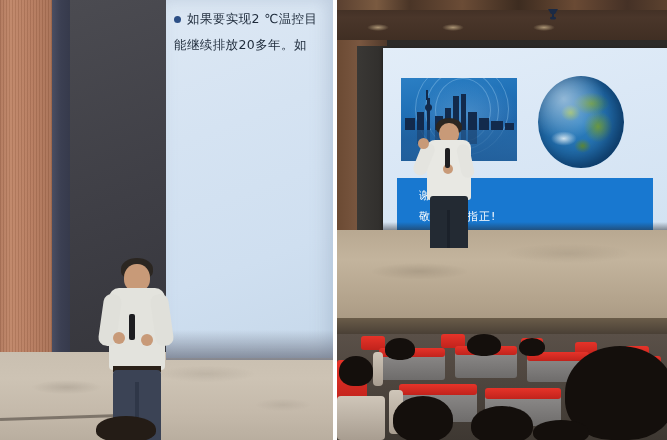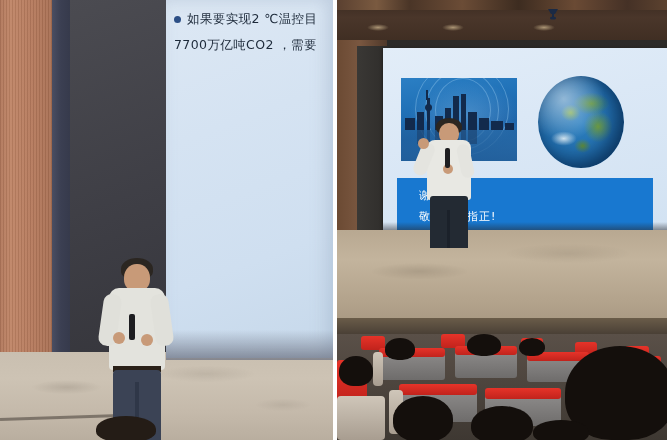--- a/index.html
+++ b/index.html
@@ -131,21 +131,21 @@
     <div class="l-wood"></div>
     <div class="l-darkpanel"></div>
     <div class="l-darkpanel2"></div>
     <div class="l-floor"></div>
     <div class="l-floorline"></div>
 
     <div class="l-screen">
 
       <div class="slide-text">
         <div class="ln"><span class="bullet"></span><span>如果要实现2 ℃温控目</span></div>
-        <div class="ln">7700万亿吨CO2 ，需要</div>
+        <div class="ln">能继续排放20多年。如</div>
       </div>
 
     </div>
     <div class="l-screen-dim"></div>
 
     <div class="spk" id="spk-left">
       <div class="hair" style="left:26px;top:0;width:32px;height:22px"></div>
       <div class="head" style="left:29px;top:6px;width:26px;height:28px"></div>
       <div class="torso" style="left:14px;top:30px;width:56px;height:82px"></div>
       <div class="arm" style="left:6px;top:36px;width:18px;height:52px;transform:rotate(8deg)"></div>

